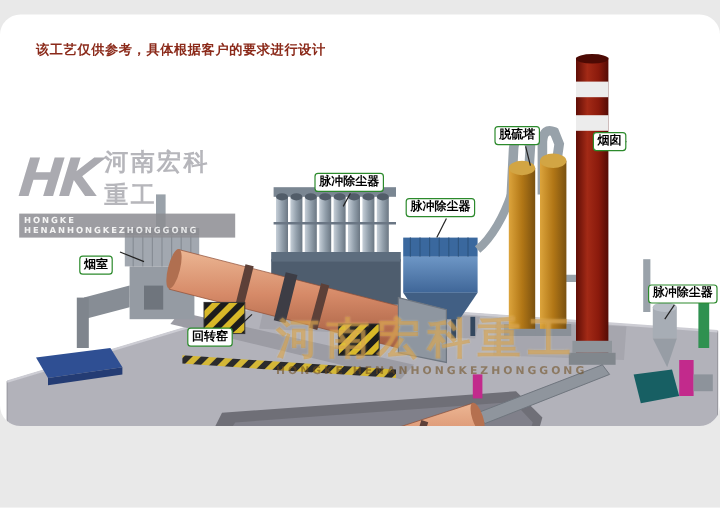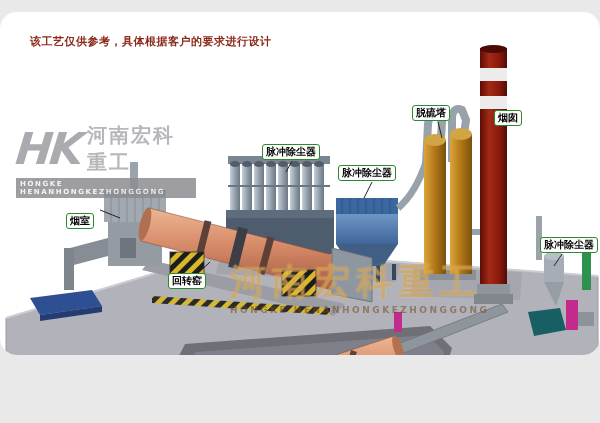--- a/index.html
+++ b/index.html
@@ -254,21 +254,21 @@
     </div>
     <span class="bar">HONGKE HENANHONGKEZHONGGONG</span>
   </div>
 
   <div class="wm-center">
     <div class="cn">河南宏科重工</div>
     <div class="en">HONGKE HENANHONGKEZHONGGONG</div>
   </div>
 
   <div class="lbl" style="left:66px;top:201px">烟室</div>
-  <div class="lbl" style="left:168px;top:261px">回转窑</div>
+  <div class="lbl" style="left:156px;top:261px">回转窑</div>
   <div class="lbl" style="left:262px;top:132px">脉冲除尘器</div>
   <div class="lbl" style="left:338px;top:153px">脉冲除尘器</div>
   <div class="lbl" style="left:412px;top:93px">脱硫塔</div>
   <div class="lbl" style="left:494px;top:98px">烟囱</div>
   <div class="lbl" style="left:540px;top:225px">脉冲除尘器</div>
   <div class="lbl" style="left:314px;top:376px">冷却机</div>
 
 </div>
 
 </body></html>

